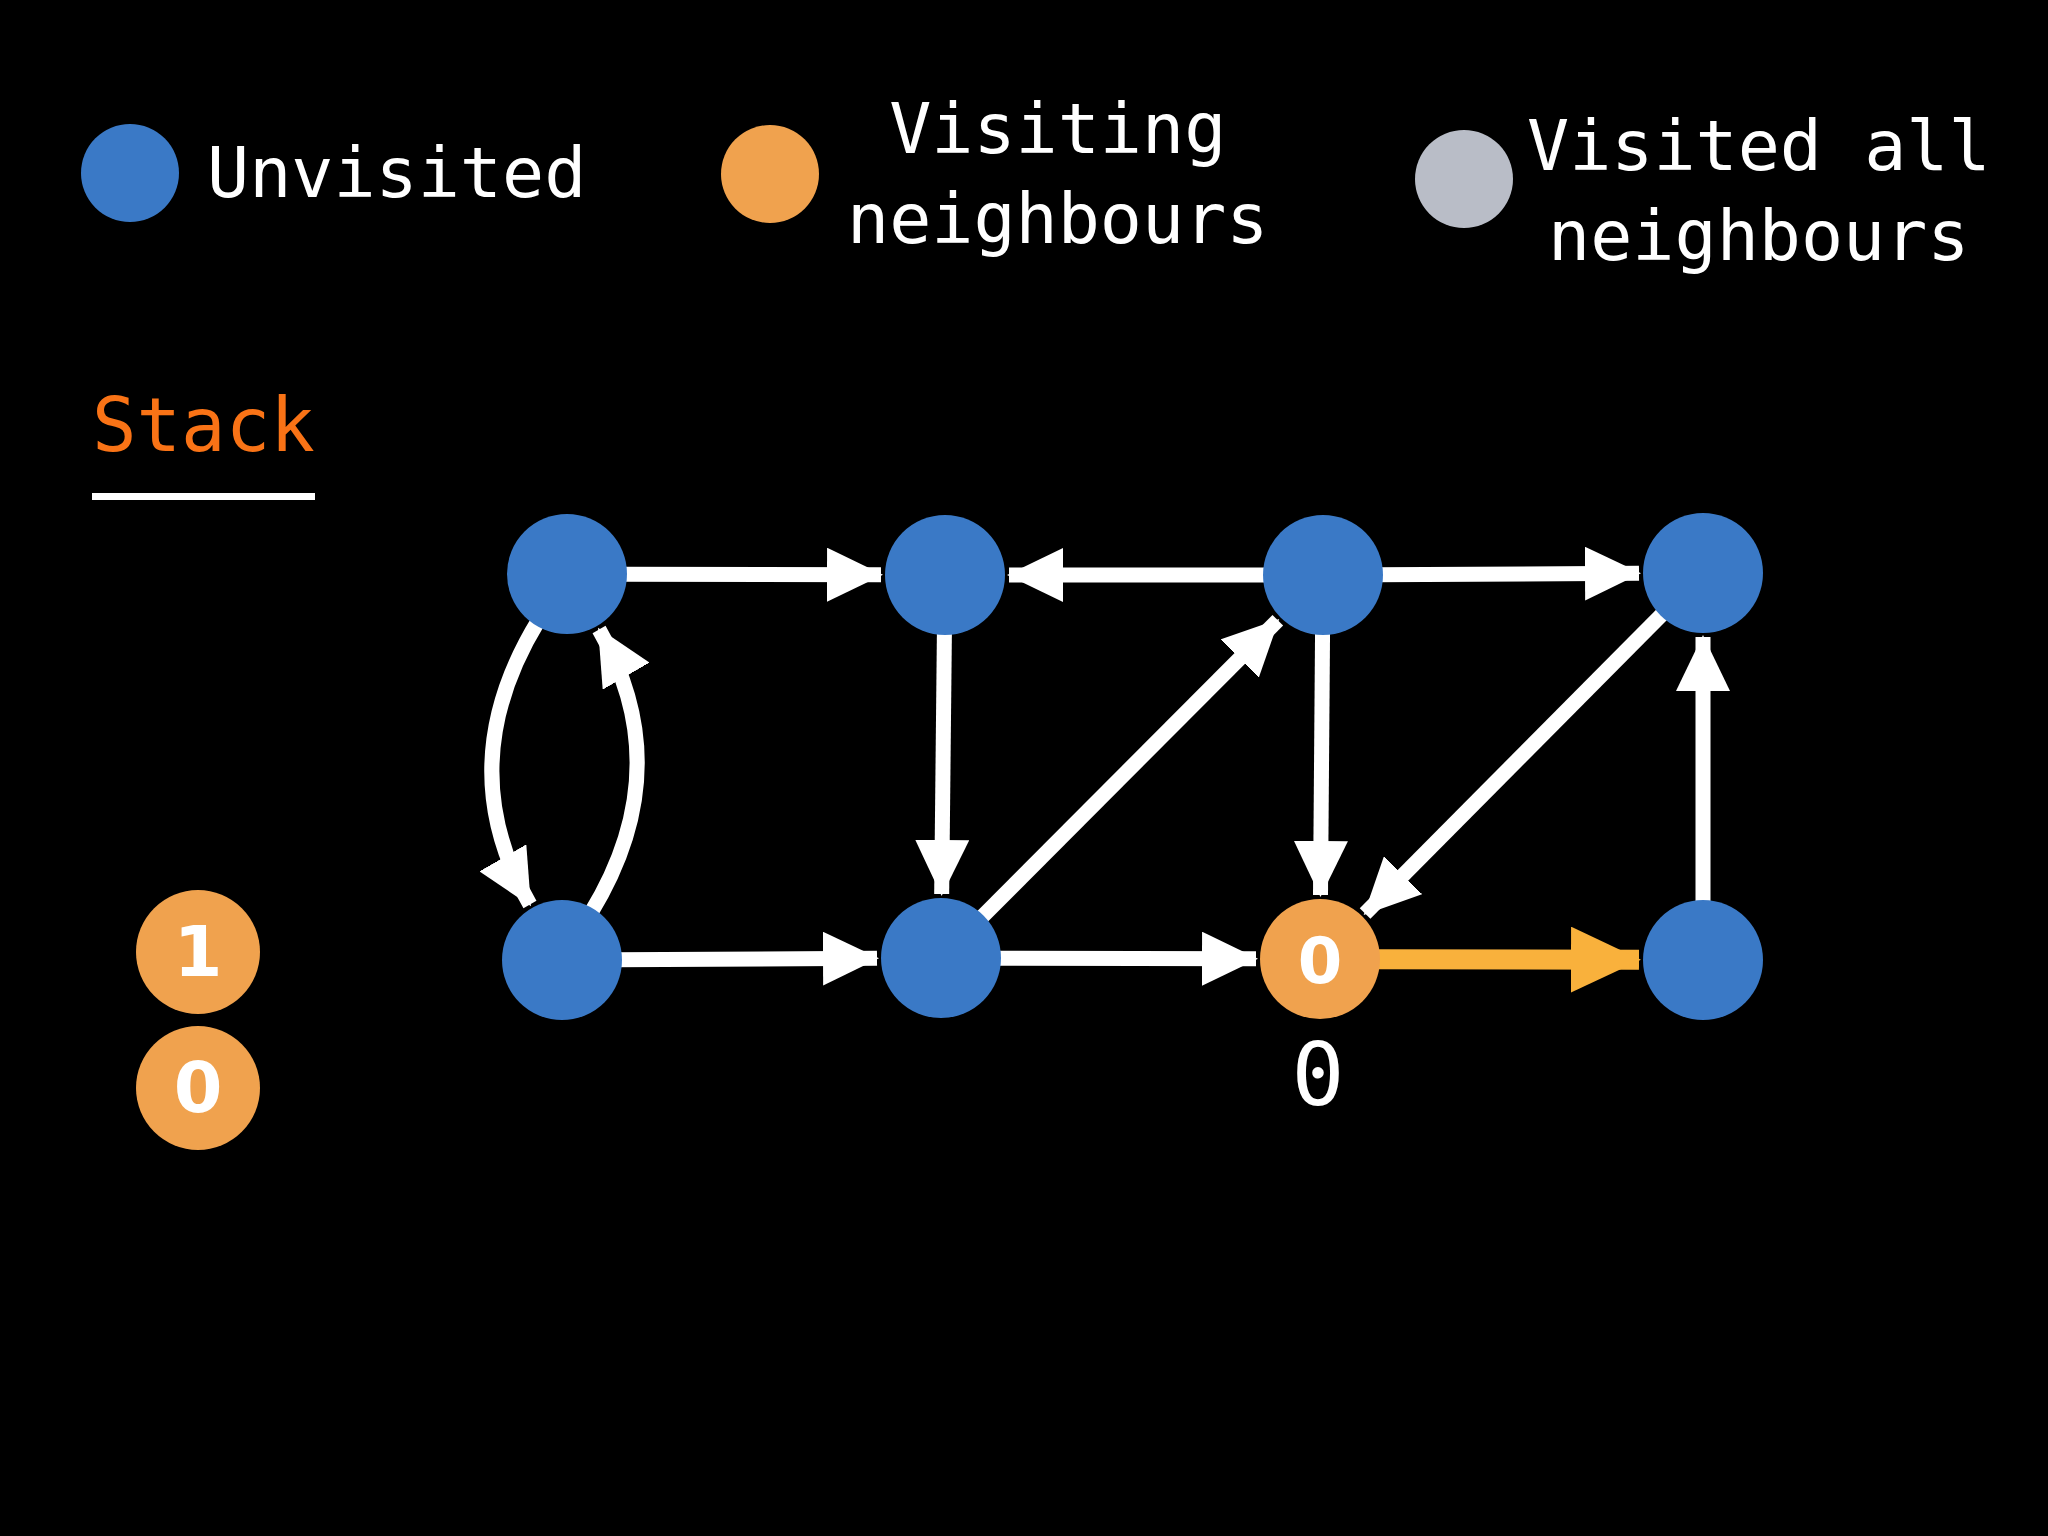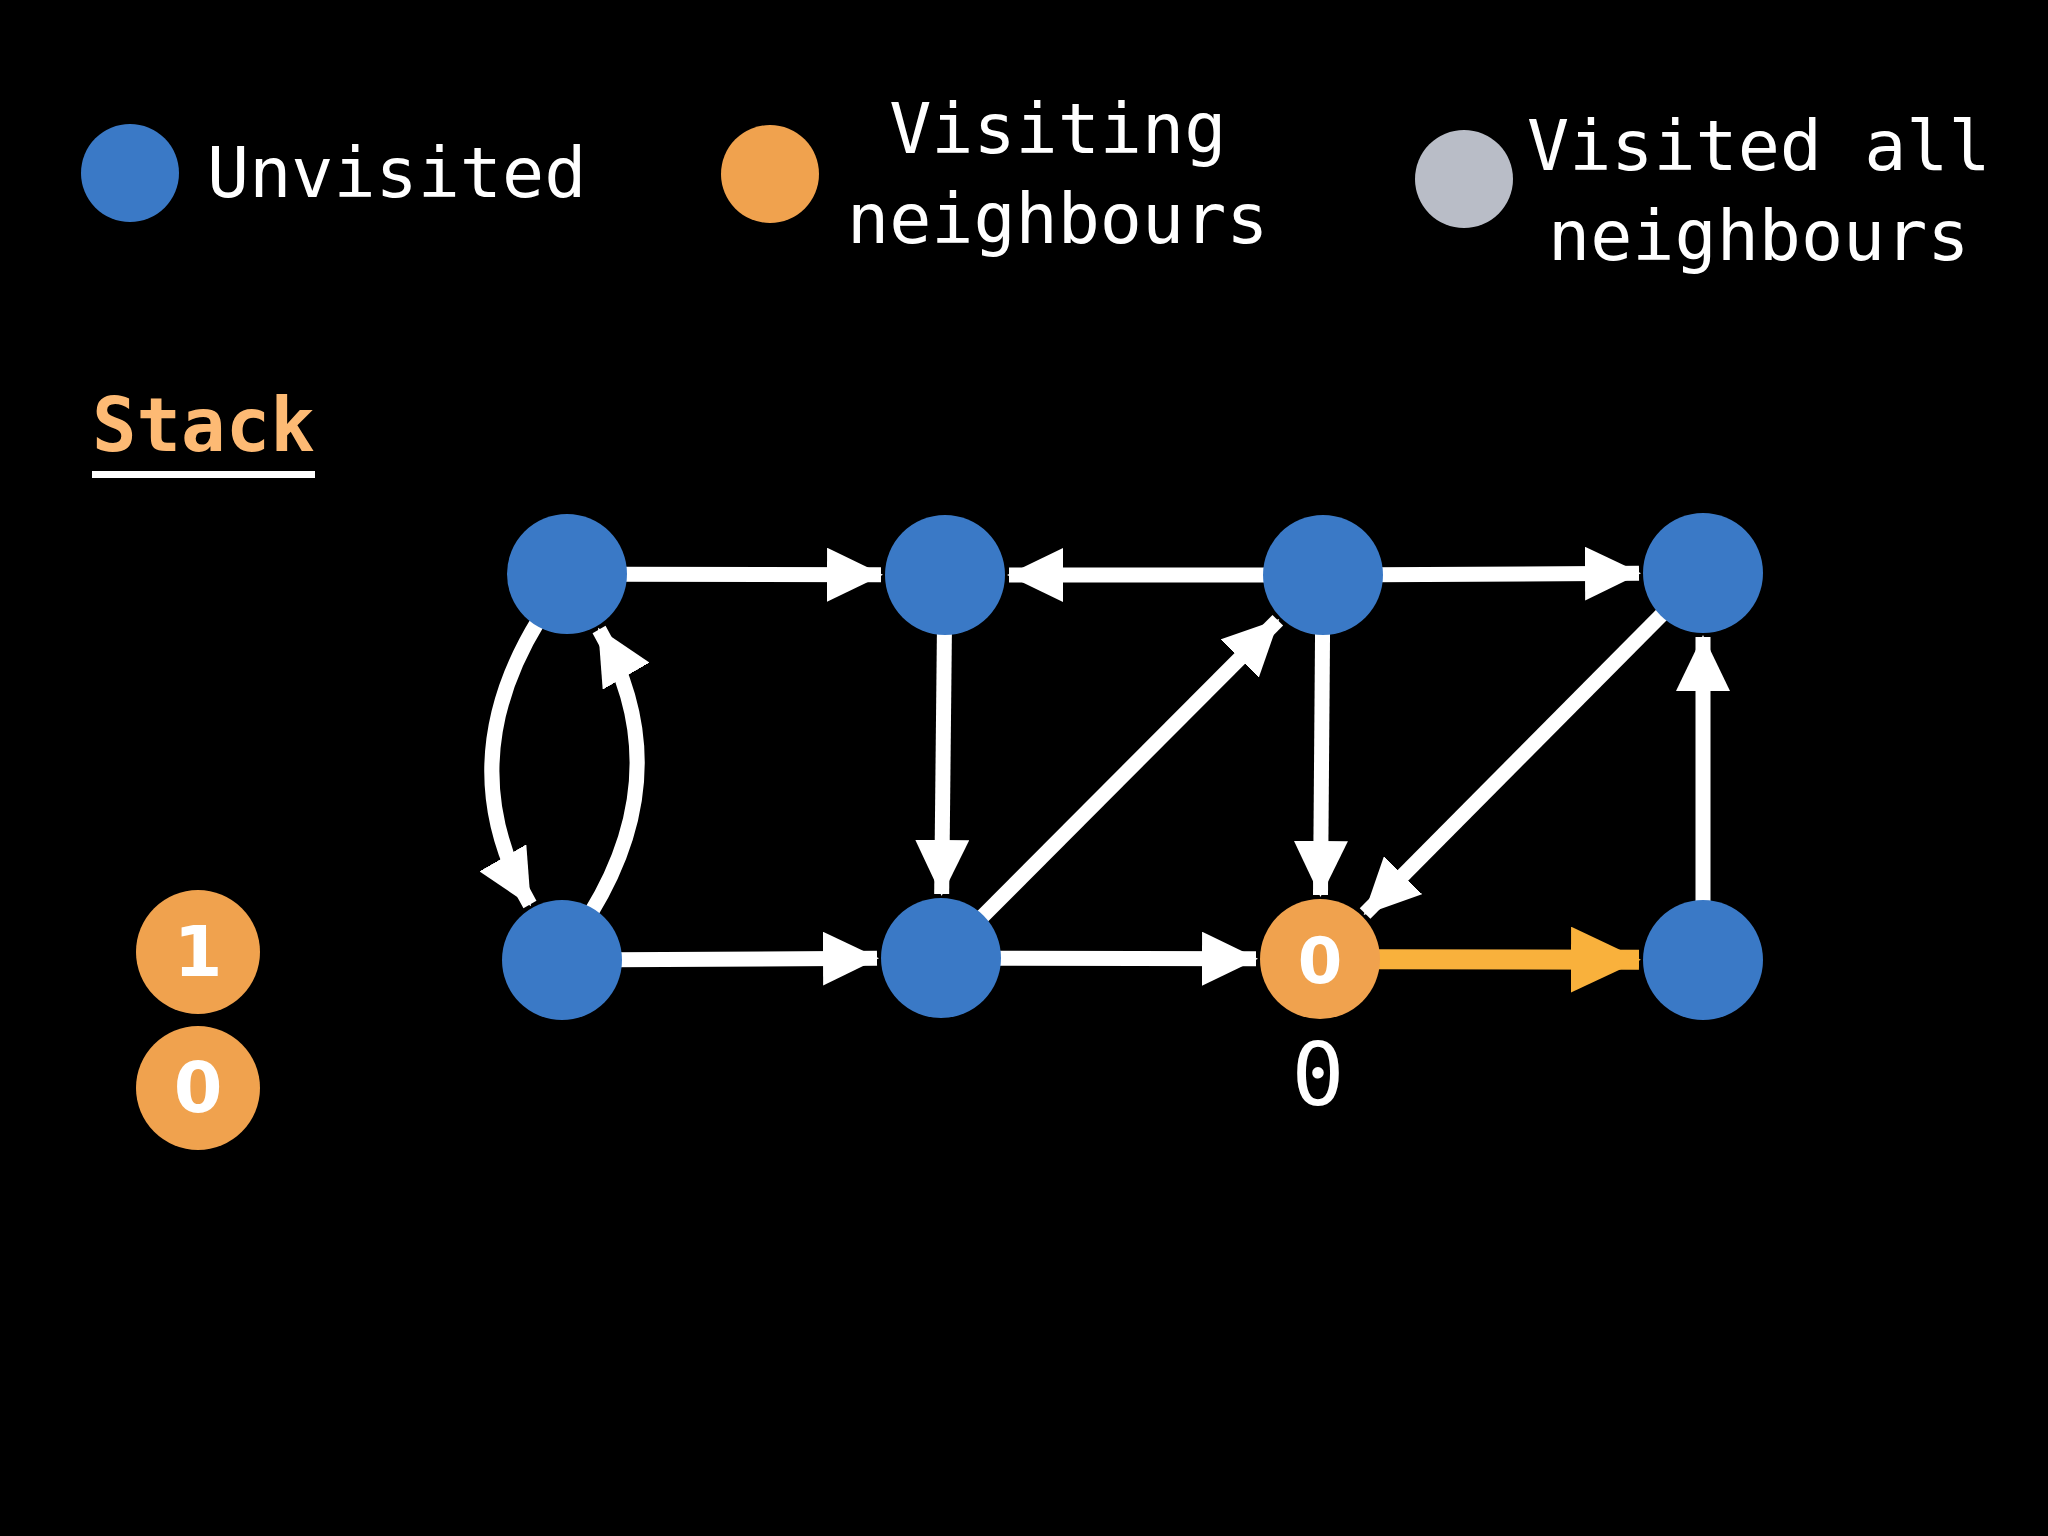--- a/index.html
+++ b/index.html
@@ -7,22 +7,22 @@
           font-family:"DejaVu Sans Mono", monospace;}
   svg.graph{position:absolute;left:0;top:0;}
   .legend-item{position:absolute;display:flex;align-items:center;color:#fff;}
   .legend-dot{width:98px;height:98px;border-radius:50%;flex:0 0 auto;}
   .legend-label{font-size:70px;line-height:90px;white-space:pre-line;}
   .li-0{left:81px;top:124px;gap:28px;}
   .li-1{left:721px;top:76px;gap:28px;margin-top:8px;}
   .li-1 .legend-label{text-align:center;}
   .li-2{left:1415px;top:76px;gap:14px;}
   .li-2 .legend-label{text-align:center;margin-top:25px;}
-  .stack-title{position:absolute;left:92px;top:382px;font-size:74px;color:#fdba74;
-               border-bottom:7px solid #fff;padding-bottom:3px;font-weight:bold;}
+  .stack-title{position:absolute;left:92px;top:382px;font-size:74px;color:#f97316;
+               border-bottom:7px solid #fff;padding-bottom:25px;}
   .stack-list{position:absolute;left:136px;top:890px;display:flex;flex-direction:column;gap:12px;}
   .stack-item{width:124px;height:124px;border-radius:50%;display:flex;align-items:center;
               justify-content:center;color:#fff;font-size:70px;font-weight:bold;
               font-family:"DejaVu Sans", sans-serif;}
 </style>
 </head>
 <body>
 
 <div class="canvas">
 

